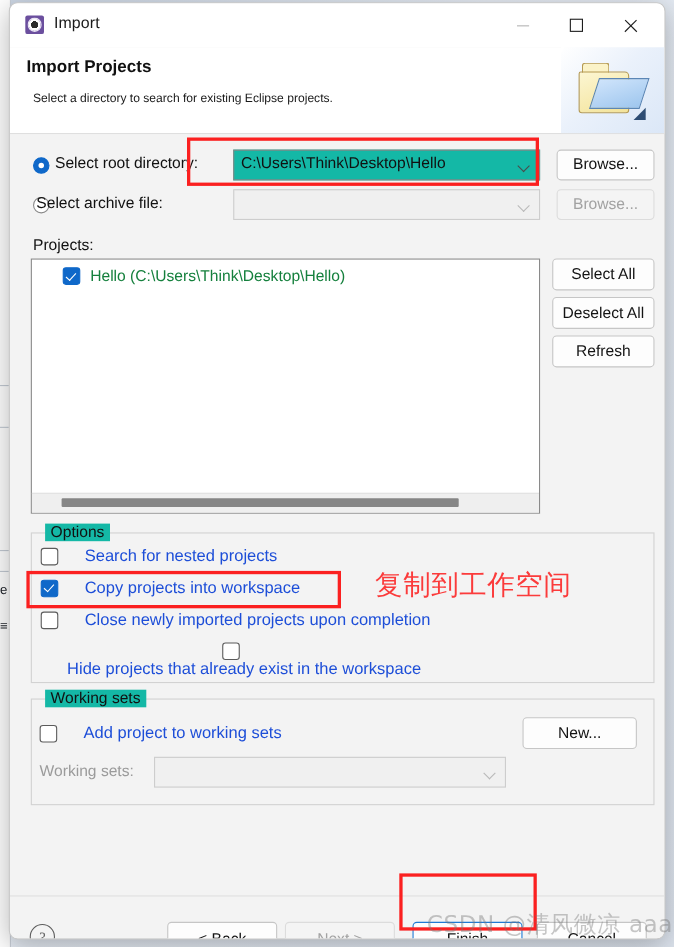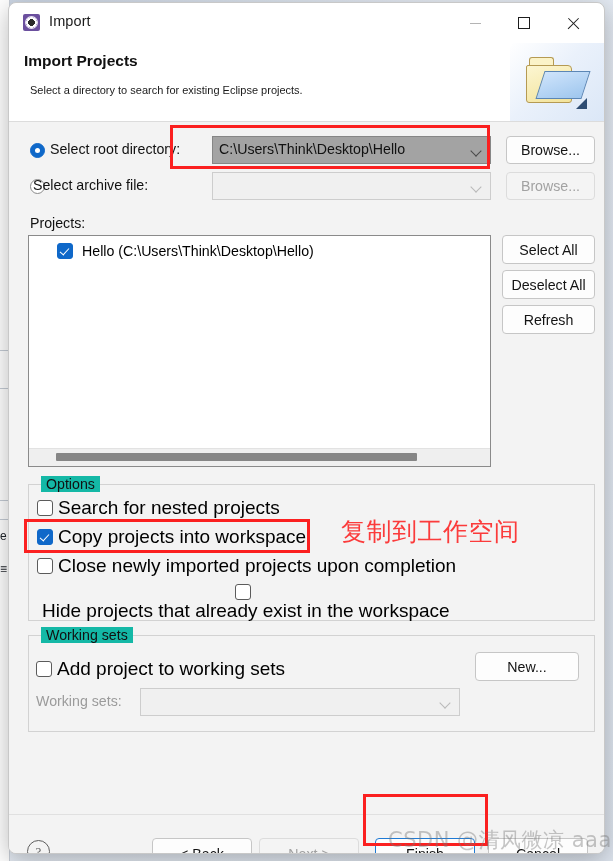--- a/index.html
+++ b/index.html
@@ -220,21 +220,21 @@
   }
   .radio.off {
     background: #ffffff;
     border: 1.3px solid #8a8a8a;
   }
 
   
   .combo {
     position: absolute;
     height: 28px;
-    background: #a3a3a3;
+    background: #14b8a6;
     border: 1px solid #868686;
     box-sizing: border-box;
   }
   .combo.disabled {
     background: #f0f0f0;
     border-color: #cdcdcd;
   }
   .combo .val {
     position: absolute;
     left: 6px; top: 4px;
@@ -301,21 +301,21 @@
   }
   #proj-row {
     position: absolute;
     left: 28px; top: 7px;
     display: flex;
     align-items: center;
   }
   #proj-row .label {
     margin-left: 9px;
     font-size: 14.2px;
-    color: #000000;
+    color: #15803d;
     white-space: nowrap;
   }
   #proj-scroll-track {
     position: absolute;
     left: 0; bottom: 0;
     width: 461px; height: 17px;
     background: #efefef;
     border-top: 1px solid #e2e2e2;
   }
   #proj-scroll-thumb {
@@ -366,23 +366,23 @@
     background: #14b8a6;
     font-size: 14.2px;
     color: #111111;
   }
   .cbrow {
     position: absolute;
     display: flex;
     align-items: center;
   }
   .cbrow .txt {
-    margin-left: 5px;
-    font-size: 19px;
-    color: #000000;
+    margin-left: 24px;
+    font-size: 15px;
+    color: #1d4ed8;
     white-space: nowrap;
   }
 
   
   .annot-box {
     position: absolute;
     border: 3px solid #fb2020;
     box-sizing: border-box;
     pointer-events: none;
     z-index: 40;

